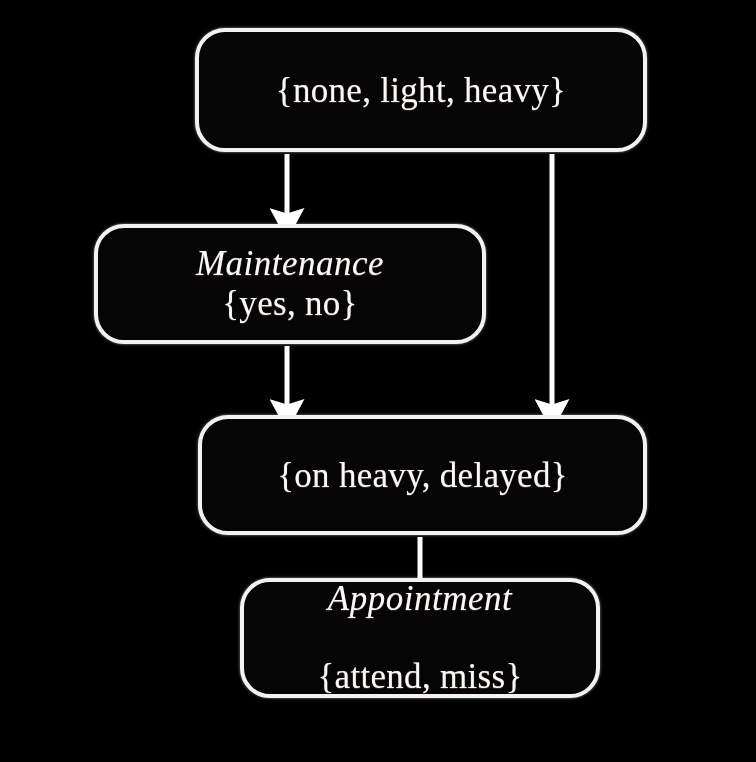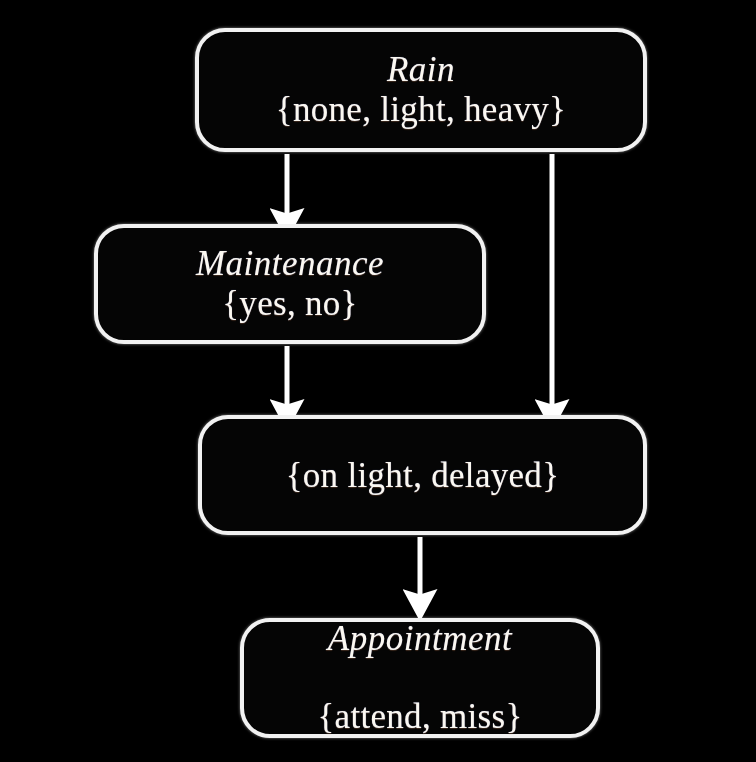--- a/index.html
+++ b/index.html
@@ -54,21 +54,21 @@
     line-height: 1.1;
     letter-spacing: 0.3px;
     color: #fbf8f1;
     margin-top: 2px;
     text-shadow: 0 0 1px rgba(150,170,255,0.55), 0 1px 1px rgba(120,70,30,0.45);
   }
   
   #node-rain        { left: 195px; top: 28px;  width: 452px; height: 124px; }
   #node-maintenance { left: 94px;  top: 224px; width: 392px; height: 120px; }
   #node-train       { left: 198px; top: 415px; width: 449px; height: 120px; }
-  #node-appointment { left: 240px; top: 618px; width: 360px; height: 120px; gap: 38px; }
+  #node-appointment { left: 240px; top: 578px; width: 360px; height: 120px; gap: 38px; }
 </style>
 </head>
 <body>
 
 <div id="canvas">
 
   <svg class="edge-layer" viewBox="0 0 756 762" width="756" height="762">
     <defs>
       <marker id="arrowhead" markerWidth="7" markerHeight="7" refX="2.2" refY="3.5" orient="auto" markerUnits="strokeWidth">
         <path d="M0,0 L6.5,3.5 L0,7 L1.1,3.5 Z" fill="#ffffff"></path>
@@ -86,31 +86,30 @@
     <g>
       <line x1="287" y1="346" x2="287" y2="410" stroke="#ffffff" stroke-width="5" marker-end="url(#arrowhead)"></line>
     </g>
 
     <g>
       <line x1="420" y1="537" x2="420" y2="600" stroke="#ffffff" stroke-width="5" marker-end="url(#arrowhead)"></line>
     </g>
   </svg>
 
   <div class="node" id="node-rain">
-    <div class="node-title">Rain</div>
     <div class="node-states">{none, light, heavy}</div>
   </div>
 
   <div class="node" id="node-maintenance">
     <div class="node-title">Maintenance</div>
     <div class="node-states">{yes, no}</div>
   </div>
 
   <div class="node" id="node-train">
-    <div class="node-states">{on light, delayed}</div>
+    <div class="node-states">{on heavy, delayed}</div>
   </div>
 
   <div class="node" id="node-appointment">
     <div class="node-title">Appointment</div>
     <div class="node-states">{attend, miss}</div>
   </div>
 
 </div>
 
 </body></html>

